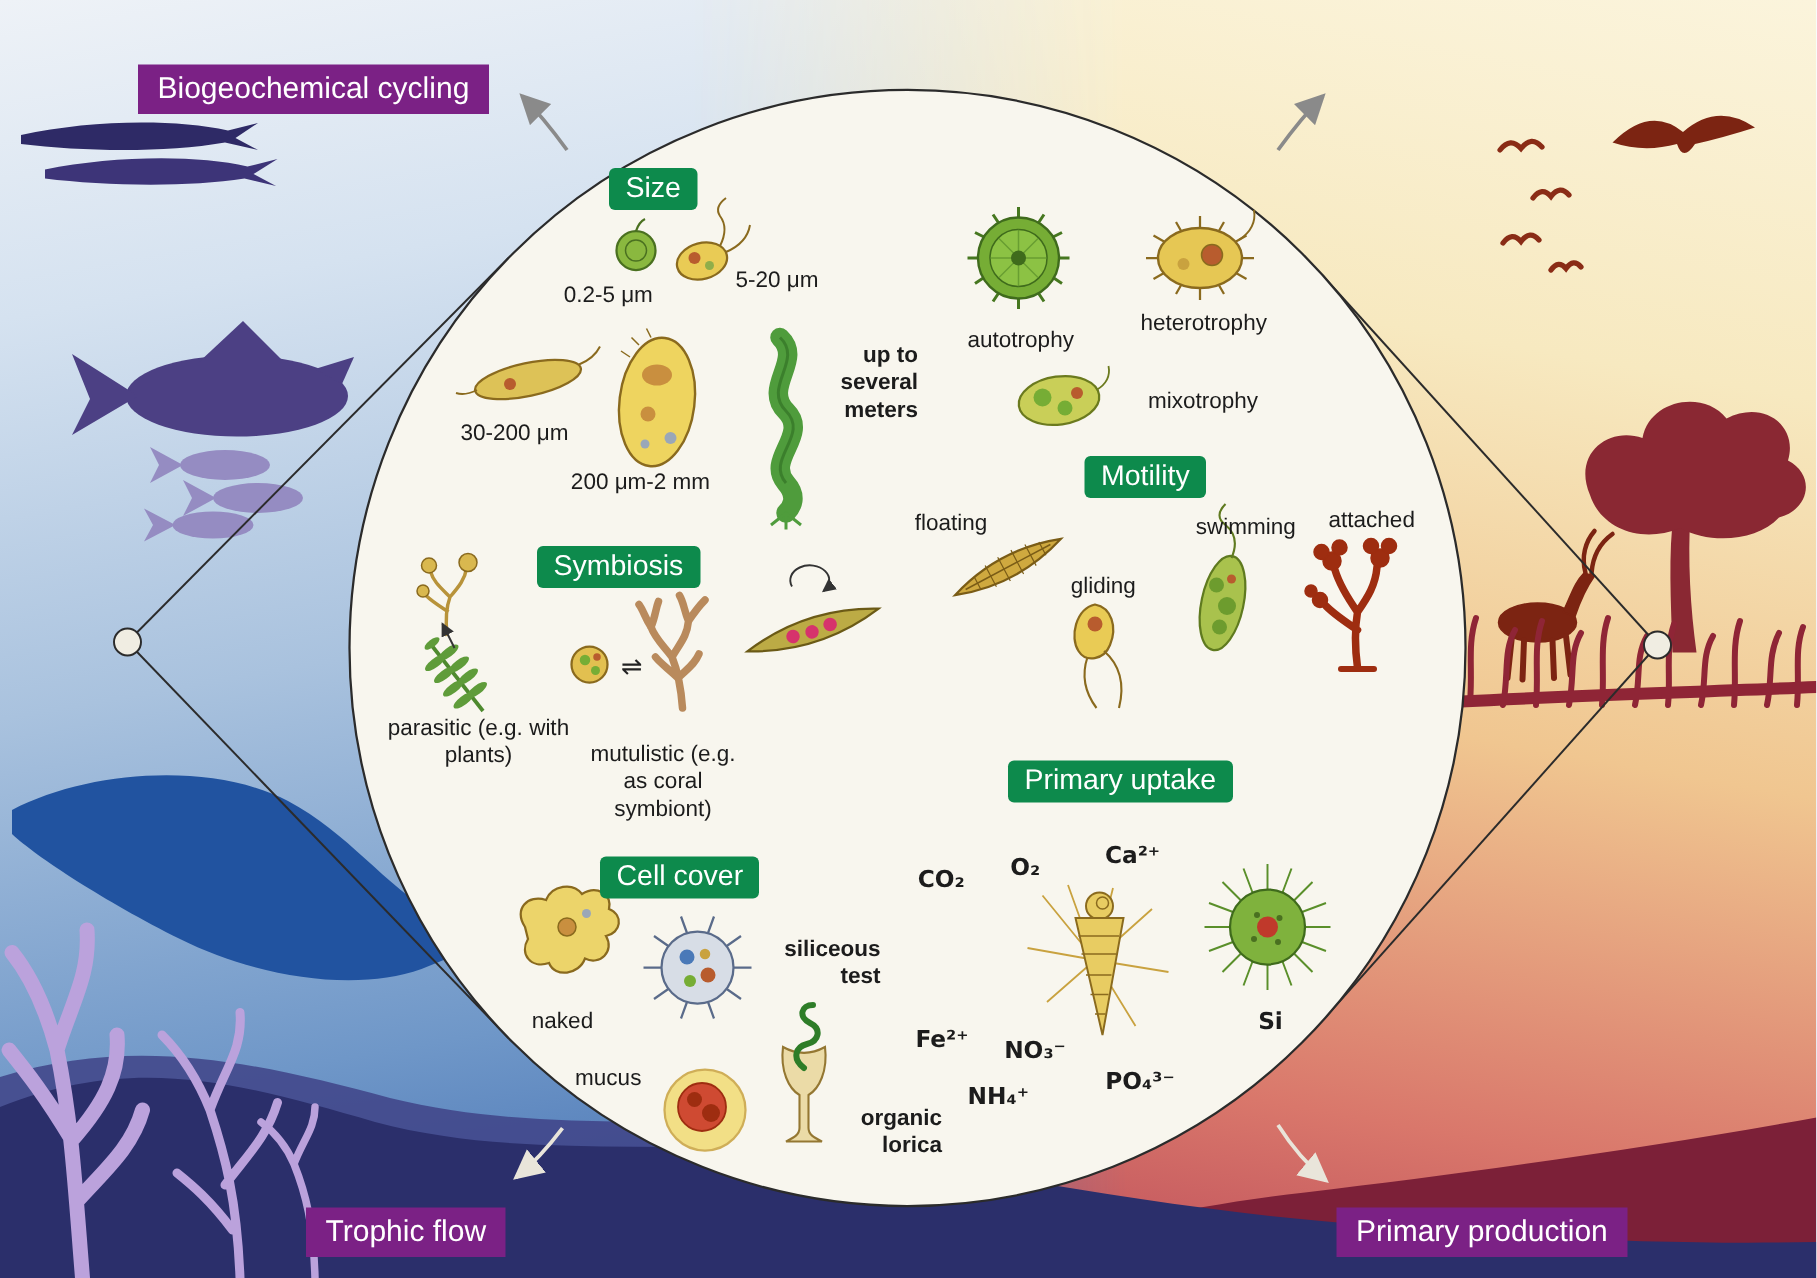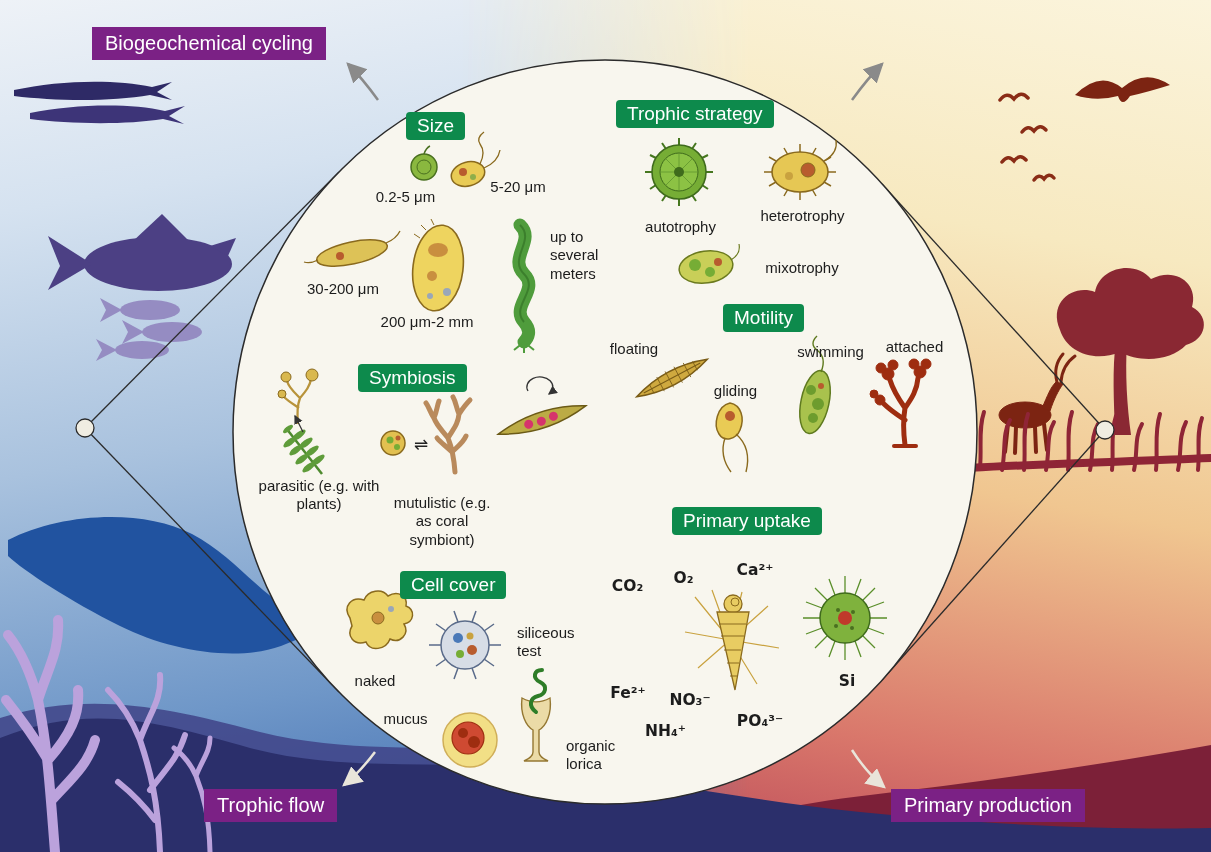--- a/index.html
+++ b/index.html
@@ -5,25 +5,25 @@
   html,body{margin:0;padding:0;}
   .canvas{position:relative;width:1211px;height:852px;overflow:hidden;
           font-family:"Liberation Sans","DejaVu Sans",sans-serif;background:#fff;}
   .bg{position:absolute;inset:0;}
   .bg-left{background:linear-gradient(170deg,#eef2f7 0%,#d5e2f0 20%,#a9c2de 45%,#6f97c8 70%,#3d69ae 90%,#2d5aa0 100%);}
   .bg-right{background:linear-gradient(190deg,#fbf4dc 0%,#f7e9c0 25%,#f0c690 50%,#d9776b 75%,#b03a52 95%,#a22f4a 100%);
             -webkit-mask-image:linear-gradient(to right,transparent 38%,#000 62%);
             mask-image:linear-gradient(to right,transparent 38%,#000 62%);}
   .layer{position:absolute;inset:0;}
   .badge-purple{position:absolute;background:var(--label-purple,#7b2185);color:#fff;
-                font-size:20px;padding:5px 13px;white-space:nowrap;}
+                font-size:20px;padding:5px 13px;white-space:nowrap;margin-top:16px;}
   .badge-green{position:absolute;background:var(--badge-green,#0d8a4c);color:#fff;
                font-size:19px;padding:3px 11px;border-radius:4px;white-space:nowrap;}
   .lbl{position:absolute;font-size:15px;color:#1c1c1c;text-align:center;line-height:1.22;}
-  .lbl.la{text-align:left;}
+  .lbl.la{text-align:right;font-weight:bold;}
   .chem{font-weight:bold;font-size:15.5px;font-family:"DejaVu Sans","Liberation Sans",sans-serif;}
 </style>
 </head>
 <body>
 
 <div class="canvas">
 
   <div class="bg bg-left"></div>
   <div class="bg bg-right"></div>
 
@@ -299,21 +299,20 @@
     </g>
   </svg>
 
   <div class="layer">
 
     <div class="badge-purple" style="left:92px;top:27px">Biogeochemical cycling</div>
     <div class="badge-purple" style="left:204px;top:789px">Trophic flow</div>
     <div class="badge-purple" style="left:891px;top:789px">Primary production</div>
 
     <div class="badge-green" style="left:406px;top:112px">Size</div>
-    <div class="badge-green" style="left:616px;top:100px">Trophic strategy</div>
     <div class="badge-green" style="left:723px;top:304px">Motility</div>
     <div class="badge-green" style="left:358px;top:364px">Symbiosis</div>
     <div class="badge-green" style="left:400px;top:571px">Cell cover</div>
     <div class="badge-green" style="left:672px;top:507px">Primary uptake</div>
 
     <div class="lbl" style="left:358px;top:188px;width:95px">0.2-5 μm</div>
     <div class="lbl" style="left:478px;top:178px;width:80px">5-20 μm</div>
     <div class="lbl" style="left:293px;top:280px;width:100px">30-200 μm</div>
     <div class="lbl" style="left:352px;top:313px;width:150px">200 μm-2 mm</div>
     <div class="lbl la" style="left:550px;top:228px;width:62px">up to several meters</div>

